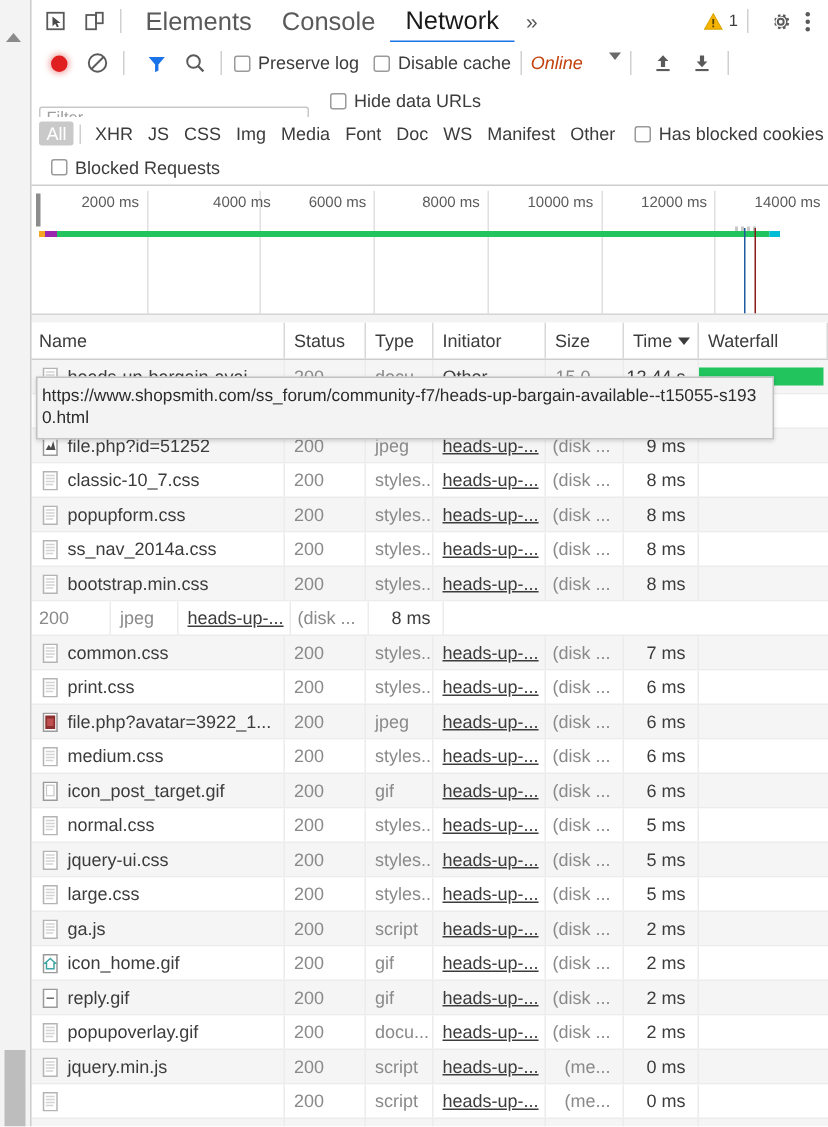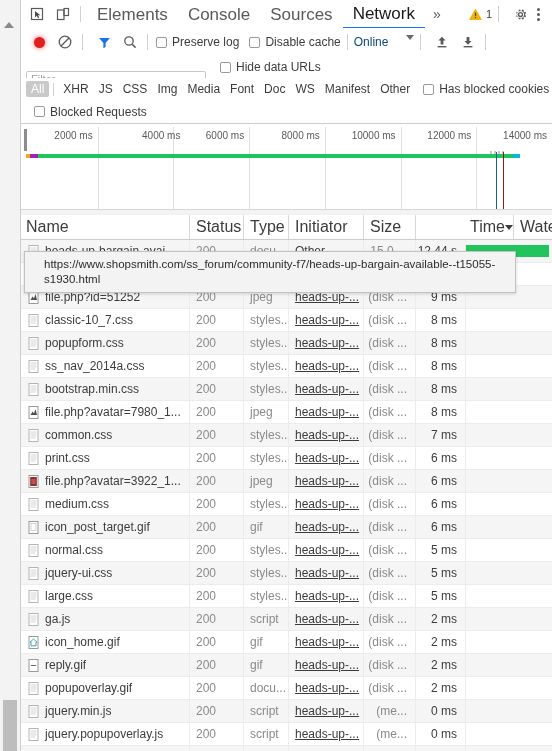--- a/index.html
+++ b/index.html
@@ -60,21 +60,21 @@
   }
   .record-dot{
     width:11px;height:11px;border-radius:50%;background:#e02020;
     box-shadow:0 0 4px 1px rgba(224,32,32,.45);
   }
   .cb{
     width:11px;height:11px;border:1px solid #9a9a9a;background:#fff;
     border-radius:2px;display:inline-block;flex:none;box-sizing:border-box;
   }
   .cb-label{display:flex;align-items:center;gap:5px;cursor:pointer;font-size:12px;color:#3c3c3c;white-space:nowrap;}
-  .online-sel{display:flex;align-items:flex-start;gap:18px;font-size:12px;color:#0c4a6e;cursor:pointer;}
+  .online-sel{display:flex;align-items:flex-start;gap:18px;font-size:12px;color:#c2410c;cursor:pointer;font-style:italic;}
   .caret-dn{width:0;height:0;border-left:4px solid transparent;border-right:4px solid transparent;border-top:5px solid #6a6a6a;}
 
   
   .filterbar{
     position:absolute;left:20px;top:56px;right:0;height:22px;
     display:flex;align-items:center;background:#fff;
   }
   .filter-input{
     width:180px;height:16px;margin-left:6px;
     border:1px solid #c8c8c8;border-radius:2px;background:#fff;
@@ -119,25 +119,25 @@
   .ov-bottom{position:absolute;left:20px;top:209px;right:0;height:6px;background:#f3f3f3;border-top:1px solid #d6d6d6;border-bottom:1px solid #cdcdcd;}
 
   
   .tablewrap{position:absolute;left:20px;top:215px;right:0;bottom:0;overflow:hidden;background:#fff;}
   .thead{
     display:flex;height:24px;align-items:center;
     border-bottom:1px solid #cdcdcd;background:#fff;
     position:relative;z-index:3;
   }
   .th{
-    font-size:16px;color:#3c3c3c;padding-left:6px;box-sizing:border-box;
+    font-size:12px;color:#3c3c3c;padding-left:6px;box-sizing:border-box;
     border-right:1px solid #d8d8d8;height:24px;line-height:24px;
     white-space:nowrap;overflow:hidden;cursor:pointer;flex:none;
   }
-  .th.sorted{display:flex;align-items:center;justify-content:space-between;padding-right:5px;margin-left:48px;}
+  .th.sorted{display:flex;align-items:center;justify-content:space-between;padding-right:5px;}
   .sort-caret{width:0;height:0;border-left:4px solid transparent;border-right:4px solid transparent;border-top:5px solid #3c3c3c;}
   .row{
     display:flex;height:23px;align-items:center;box-sizing:border-box;
     border-bottom:1px solid #ececec;
   }
   .row.odd{background:#f5f5f5;}
   .row.even{background:#ffffff;align-items:flex-end;}
   .cell{
     font-size:12px;color:#3c3c3c;box-sizing:border-box;
     height:22px;line-height:22px;white-space:nowrap;overflow:hidden;
@@ -152,21 +152,21 @@
   .wf-bar{position:absolute;left:2px;top:5px;height:12px;background:#21c45d;}
 
   
   .fico{width:11px;height:13px;flex:none;display:block;}
 
   
   .tooltip{
     position:absolute;left:24px;top:251px;width:492px;
     background:#f3f3f3;border:1px solid #c2c2c2;
     box-shadow:0 1px 3px rgba(0,0,0,.16);
-    padding:5px 19px;box-sizing:border-box;
+    padding:5px 3px;box-sizing:border-box;
     font-size:11.5px;color:#2b2b2b;line-height:15px;
     z-index:20;word-break:break-all;
   }
 </style>
 </head>
 <body>
 
 <div class="devtools">
 
   <div class="left-gutter">
@@ -183,21 +183,20 @@
     </div>
     <div class="tool-btn">
       <svg width="14" height="14" viewBox="0 0 14 14">
           <rect x="1.5" y="3" width="6.5" height="9.5" fill="none" stroke="#5a5a5a" stroke-width="1.2"></rect>
           <rect x="8" y="1.5" width="4.5" height="7" fill="none" stroke="#5a5a5a" stroke-width="1.2"></rect>
         </svg>
     </div>
     <div class="vsep"></div>
     <div class="tab">Elements</div>
     <div class="tab">Console</div>
-    <div class="tab">Sources</div>
     <div class="tab active">Network</div>
     <div class="tab-more">»</div>
     <div class="ts-right">
       <div class="warn-group">
         <svg width="13" height="13" viewBox="0 0 13 13">
             <path d="M6.5 1.2 L12.3 11.4 L0.7 11.4 Z" fill="#f5b400" stroke="#d9a300" stroke-width="0.7"></path>
             <rect x="5.9" y="4.6" width="1.2" height="3.6" fill="#5a4300"></rect>
             <rect x="5.9" y="9" width="1.2" height="1.2" fill="#5a4300"></rect>
           </svg>
         <span>1</span>
@@ -476,27 +475,20 @@
             <span>bootstrap.min.css</span>
           </div>
           <div class="cell muted" style="width: 54px;">200</div>
           <div class="cell muted" style="width: 45px;">styles...</div>
           <div class="cell initiator" style="width: 75px;"><span class="init-link">heads-up-...</span></div>
           <div class="cell num muted" style="width: 52px;">(disk ...</div>
           <div class="cell num" style="width: 50px;">8 ms</div>
           <div class="cell wf" style="width: 86px;"></div>
         </div>
         <div class="row even">
-          <div class="cell name" style="width: 170px;">
-            <svg class="fico" viewBox="0 0 11 13">
-              <rect x="1" y="0.5" width="9" height="12" fill="#fff" stroke="#9a9a9a" stroke-width="1"></rect>
-              <path d="M2.5 9 L4.5 5.5 L6 7.5 L7.5 3 L9 9 Z" fill="#4c4c4c"></path>
-            </svg>
-            <span>file.php?avatar=7980_1...</span>
-          </div>
           <div class="cell muted" style="width: 54px;">200</div>
           <div class="cell muted" style="width: 45px;">jpeg</div>
           <div class="cell initiator" style="width: 75px;"><span class="init-link">heads-up-...</span></div>
           <div class="cell num muted" style="width: 52px;">(disk ...</div>
           <div class="cell num" style="width: 50px;">8 ms</div>
           <div class="cell wf" style="width: 86px;"></div>
         </div>
         <div class="row odd">
           <div class="cell name" style="width: 170px;">
             <svg class="fico" viewBox="0 0 11 13">
@@ -742,21 +734,20 @@
           <div class="cell name" style="width: 170px;">
             <svg class="fico" viewBox="0 0 11 13">
               <rect x="1" y="0.5" width="9" height="12" fill="#fff" stroke="#b4b4b4" stroke-width="1"></rect>
     <g fill="#d4d4d4">
                 <rect x="2.5" y="2.5" width="6" height="1"></rect>
                 <rect x="2.5" y="4.5" width="6" height="1"></rect>
                 <rect x="2.5" y="6.5" width="6" height="1"></rect>
                 <rect x="2.5" y="8.5" width="5" height="1"></rect>
               </g>
             </svg>
-            <span>jquery.popupoverlay.js</span>
           </div>
           <div class="cell muted" style="width: 54px;">200</div>
           <div class="cell muted" style="width: 45px;">script</div>
           <div class="cell initiator" style="width: 75px;"><span class="init-link">heads-up-...</span></div>
           <div class="cell num muted" style="width: 52px;">(me...</div>
           <div class="cell num" style="width: 50px;">0 ms</div>
           <div class="cell wf" style="width: 86px;"></div>
         </div>
         <div class="row odd">
           <div class="cell name" style="width: 170px;">

